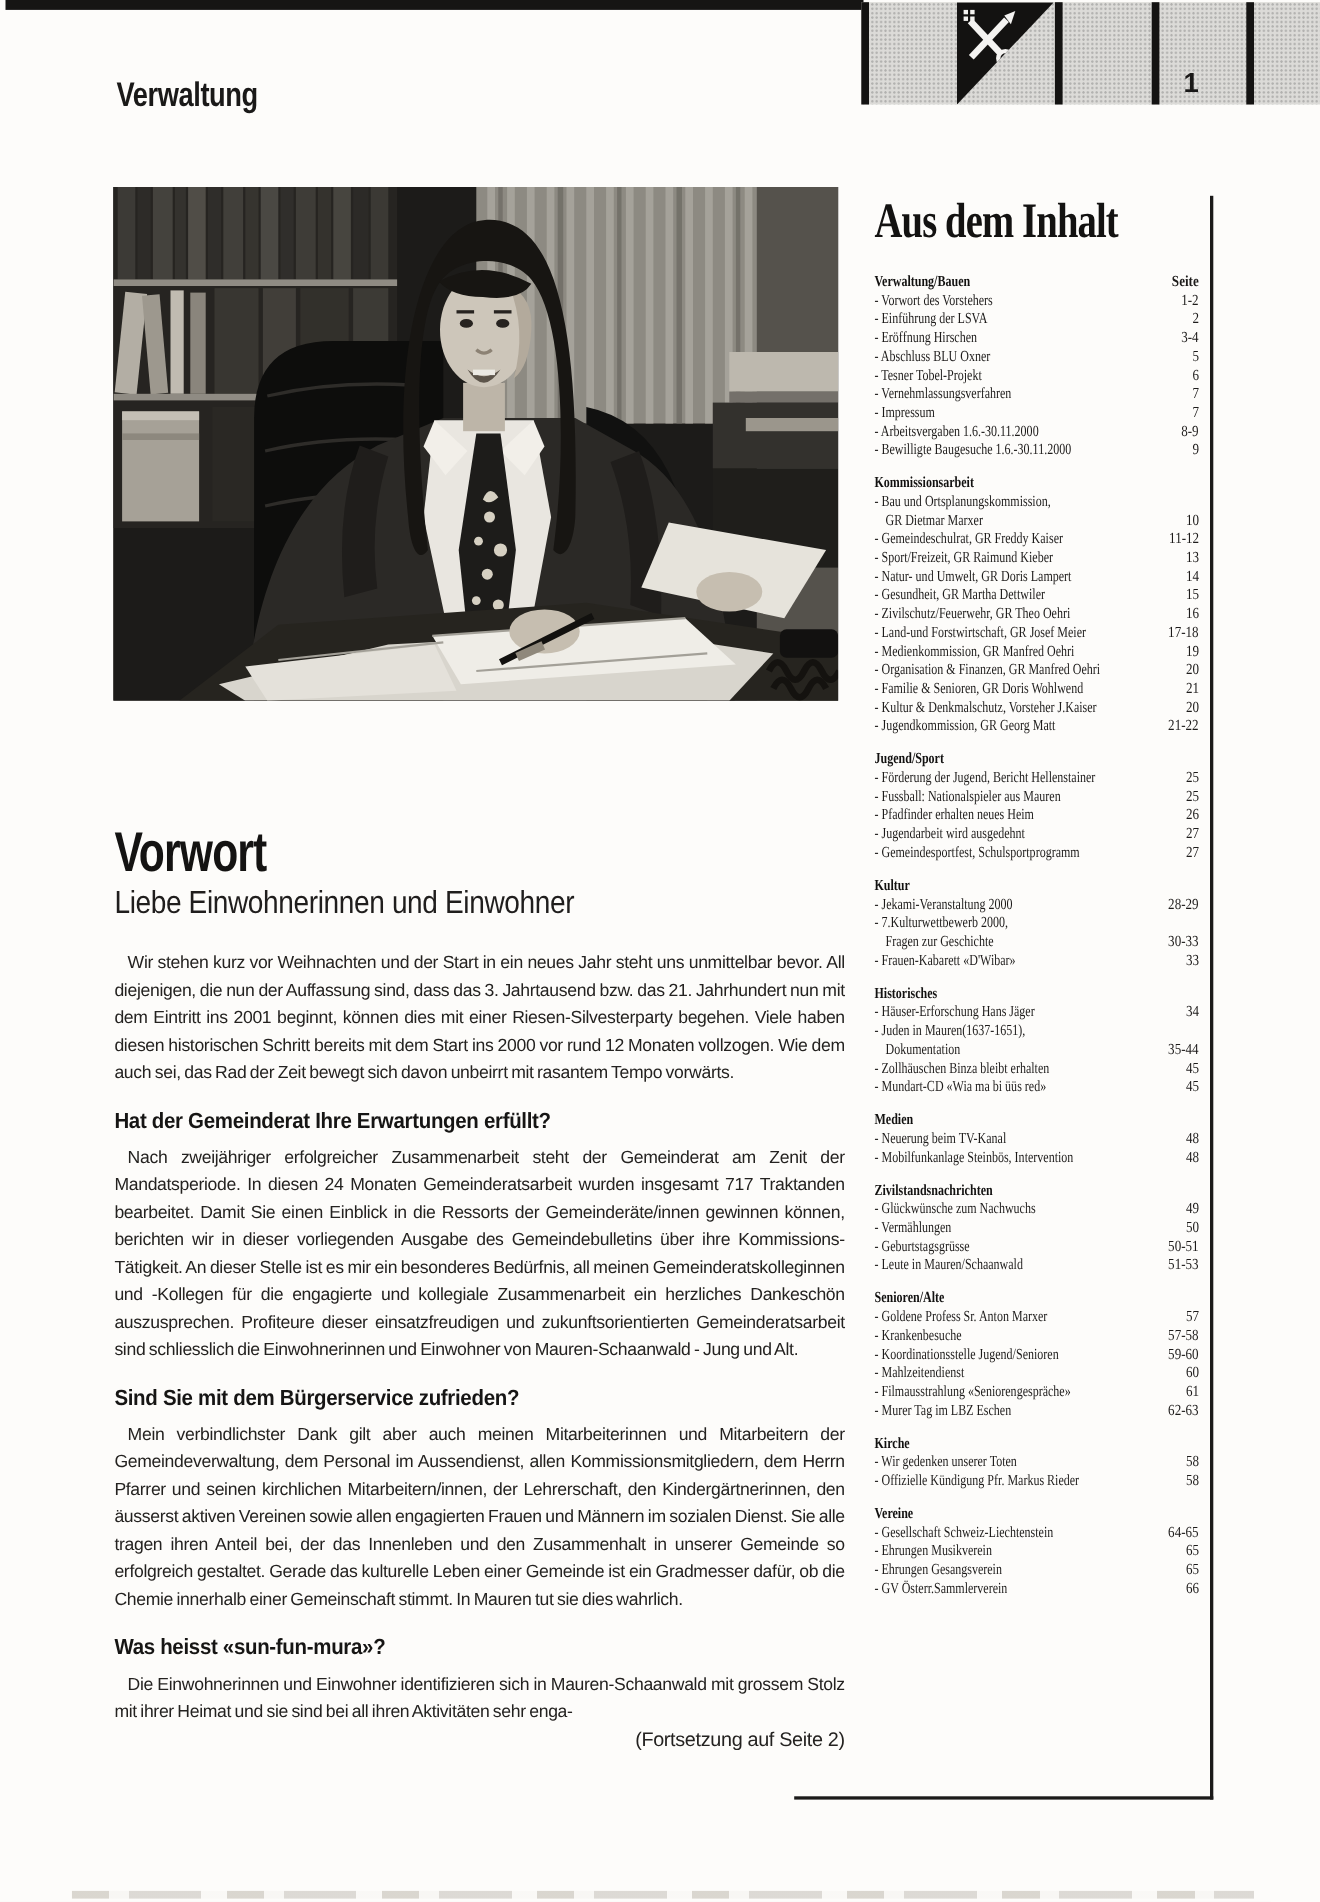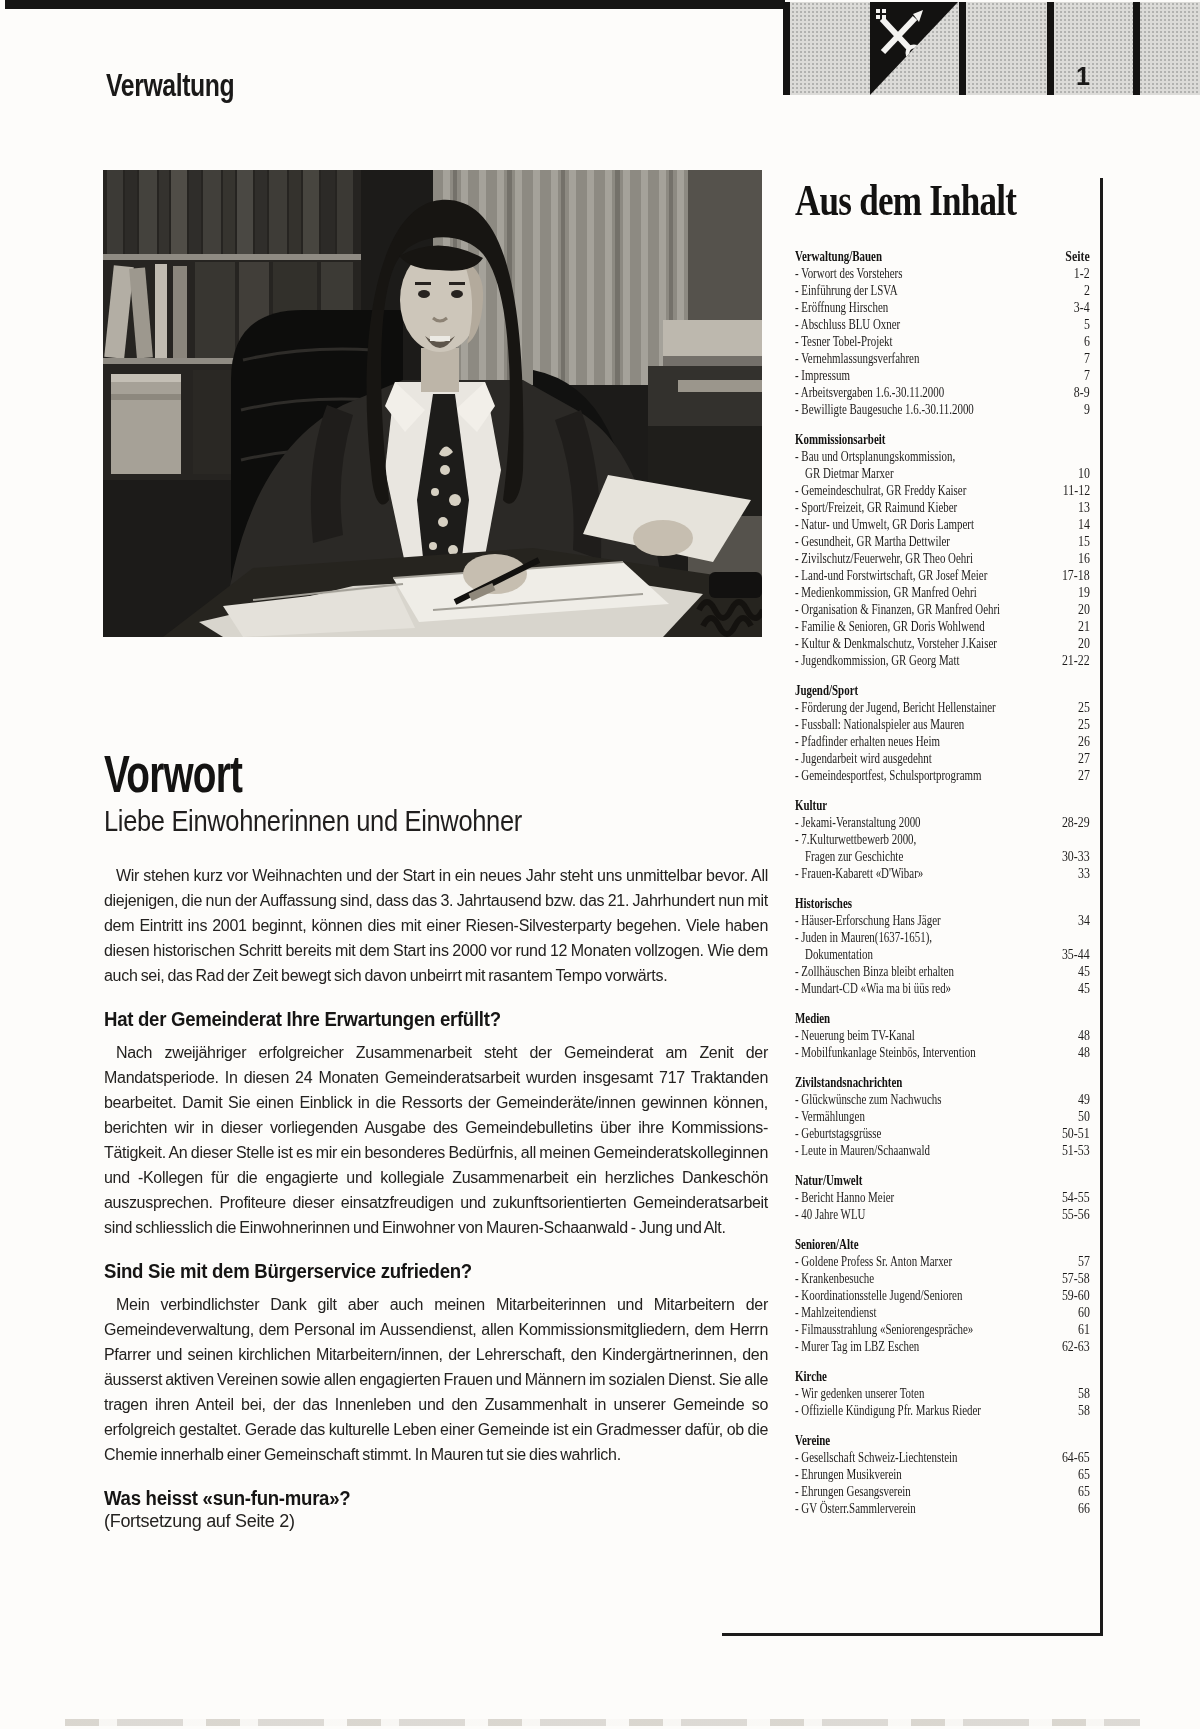--- a/index.html
+++ b/index.html
@@ -23,21 +23,21 @@
   .article{position:absolute;left:104px;top:669px;width:664px;}
   .art-title{margin:80px 0 0;font-size:51px;line-height:52px;font-weight:bold;letter-spacing:-1px;
              transform:scaleX(.76);transform-origin:left top;color:#141312;}
   .art-sub{margin:4px 0 0;font-size:29px;line-height:32px;font-weight:normal;letter-spacing:-.4px;
            transform:scaleX(.88);transform-origin:left top;color:#201e1d;}
   .body-p{margin:10px 0 0;font-size:16px;line-height:25px;text-align:justify;text-indent:12px;
           letter-spacing:-.3px;word-spacing:-1px;color:#242220;}
   .body-p.first{margin-top:26px;}
   .subhead{margin:20px 0 0;font-size:20px;line-height:22px;font-weight:bold;letter-spacing:-.3px;
            transform:scaleX(.93);transform-origin:left top;color:#161514;white-space:nowrap;}
-  .cont{margin:0;font-size:18px;line-height:25px;text-align:left;letter-spacing:-.3px;color:#242220;}
+  .cont{margin:0;font-size:18px;line-height:25px;text-align:right;letter-spacing:-.3px;color:#242220;}
   
   .toc{position:absolute;left:795px;top:176px;width:295px;font-family:Liberation Serif, serif;}
   .toc-title{margin:0;font-size:45px;line-height:48px;font-weight:bold;letter-spacing:-1px;
              transform:scaleX(.78);transform-origin:left top;color:#131211;white-space:nowrap;}
   .toc-body{margin-top:24px;}
   .toc-section{margin-top:13px;}
   .toc-section:first-child{margin-top:0;}
   .toc-row{position:relative;height:17px;}
   .toc-label{position:absolute;left:0;top:0;font-size:14px;line-height:17px;white-space:nowrap;
              transform:scaleX(.78);transform-origin:left top;color:#1d1b1a;}
@@ -229,20 +229,21 @@
   <div class="article">
     <h1 class="art-title">Vorwort</h1>
     <div class="art-sub">Liebe Einwohnerinnen und Einwohner</div>
     <div id="article-blocks">
         <p class="body-p first">Wir stehen kurz vor Weihnachten und der Start in ein neues Jahr steht uns unmittelbar bevor. All diejenigen, die nun der Auffassung sind, dass das 3. Jahrtausend bzw. das 21. Jahrhundert nun mit dem Eintritt ins 2001 beginnt, können dies mit einer Riesen-Silvesterparty begehen. Viele haben diesen historischen Schritt bereits mit dem Start ins 2000 vor rund 12 Monaten vollzogen. Wie dem auch sei, das Rad der Zeit bewegt sich davon unbeirrt mit rasantem Tempo vorwärts.</p>
         <h3 class="subhead">Hat der Gemeinderat Ihre Erwartungen erfüllt?</h3>
         <p class="body-p">Nach zweijähriger erfolgreicher Zusammenarbeit steht der Gemeinderat am Zenit der Mandatsperiode. In diesen 24 Monaten Gemeinderatsarbeit wurden insgesamt 717 Traktanden bearbeitet. Damit Sie einen Einblick in die Ressorts der Gemeinderäte/innen gewinnen können, berichten wir in dieser vorliegenden Ausgabe des Gemeindebulletins über ihre Kommissions- Tätigkeit. An dieser Stelle ist es mir ein besonderes Bedürfnis, all meinen Gemeinderatskolleginnen und -Kollegen für die engagierte und kollegiale Zusammenarbeit ein herzliches Dankeschön auszusprechen. Profiteure dieser einsatzfreudigen und zukunftsorientierten Gemeinderatsarbeit sind schliesslich die Einwohnerinnen und Einwohner von Mauren-Schaanwald - Jung und Alt.</p>
         <h3 class="subhead">Sind Sie mit dem Bürgerservice zufrieden?</h3>
         <p class="body-p">Mein verbindlichster Dank gilt aber auch meinen Mitarbeiterinnen und Mitarbeitern der Gemeindeverwaltung, dem Personal im Aussendienst, allen Kommissionsmitgliedern, dem Herrn Pfarrer und seinen kirchlichen Mitarbeitern/innen, der Lehrerschaft, den Kindergärtnerinnen, den äusserst aktiven Vereinen sowie allen engagierten Frauen und Männern im sozialen Dienst. Sie alle tragen ihren Anteil bei, der das Innenleben und den Zusammenhalt in unserer Gemeinde so erfolgreich gestaltet. Gerade das kulturelle Leben einer Gemeinde ist ein Gradmesser dafür, ob die Chemie innerhalb einer Gemeinschaft stimmt. In Mauren tut sie dies wahrlich.</p>
         <h3 class="subhead">Was heisst «sun-fun-mura»?</h3>
+        <p class="body-p">Die Einwohnerinnen und Einwohner identifizieren sich in Mauren-Schaanwald mit grossem Stolz mit ihrer Heimat und sie sind bei all ihren Aktivitäten sehr enga-</p>
         <p class="cont">(Fortsetzung auf Seite 2)</p>
       </div>
   </div>
 
   <aside class="toc">
     <h2 class="toc-title">Aus dem Inhalt</h2>
     <div class="toc-body" id="toc-sections">
         <div class="toc-section">
           <div class="toc-row toc-heading">
             <span class="toc-label">Verwaltung/Bauen</span>
@@ -435,33 +436,20 @@
             <span class="toc-label">- Vermählungen</span>
             <span class="toc-page">50</span>
           </div>
           <div class="toc-row">
             <span class="toc-label">- Geburtstagsgrüsse</span>
             <span class="toc-page">50-51</span>
           </div>
           <div class="toc-row">
             <span class="toc-label">- Leute in Mauren/Schaanwald</span>
             <span class="toc-page">51-53</span>
-          </div>
-        </div>
-        <div class="toc-section">
-          <div class="toc-row toc-heading">
-            <span class="toc-label">Natur/Umwelt</span>
-          </div>
-          <div class="toc-row">
-            <span class="toc-label">- Bericht Hanno Meier</span>
-            <span class="toc-page">54-55</span>
-          </div>
-          <div class="toc-row">
-            <span class="toc-label">- 40 Jahre WLU</span>
-            <span class="toc-page">55-56</span>
           </div>
         </div>
         <div class="toc-section">
           <div class="toc-row toc-heading">
             <span class="toc-label">Senioren/Alte</span>
           </div>
           <div class="toc-row">
             <span class="toc-label">- Goldene Profess Sr. Anton Marxer</span>
             <span class="toc-page">57</span>
           </div>

